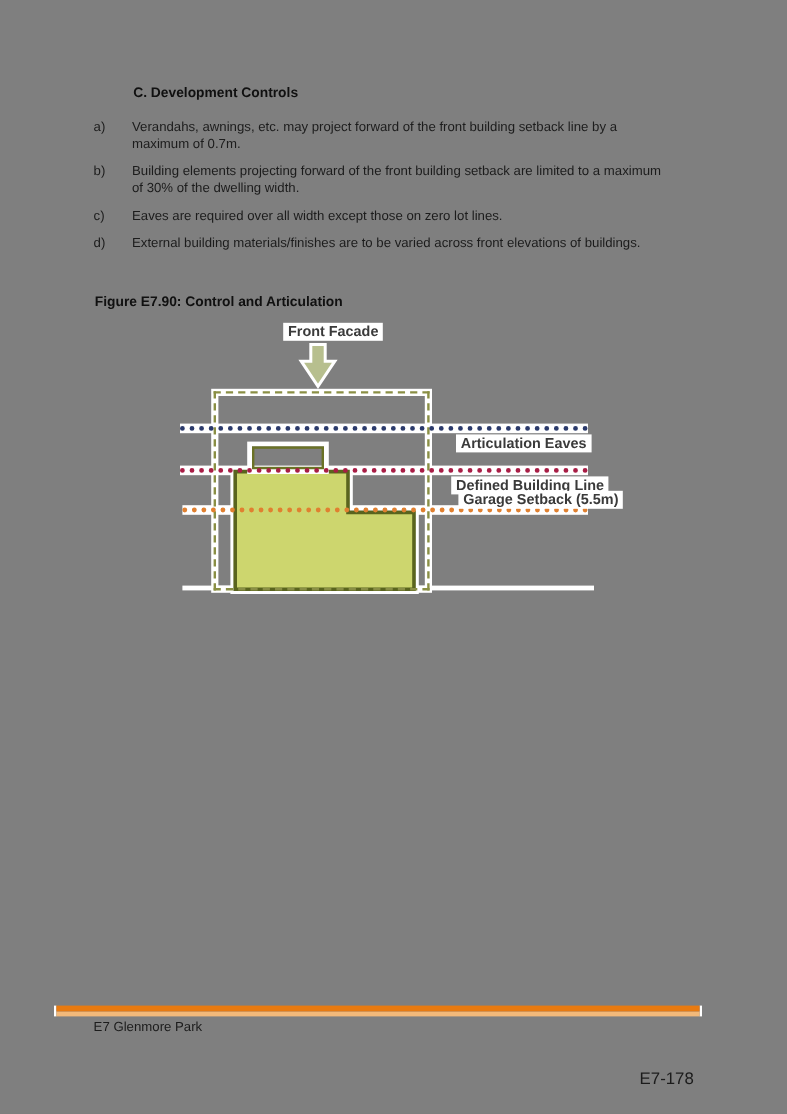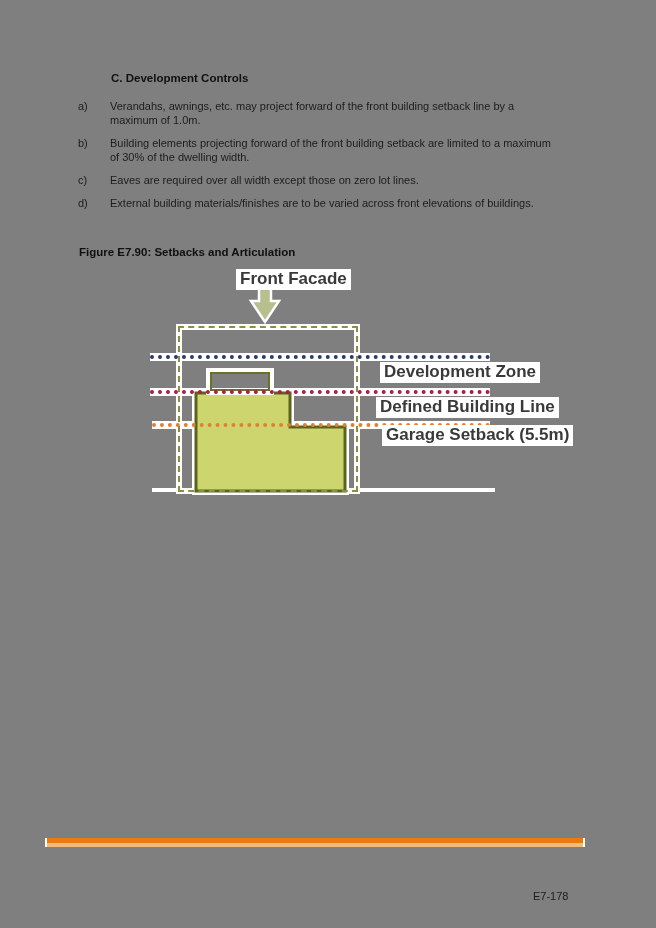--- a/index.html
+++ b/index.html
@@ -29,21 +29,21 @@
   .control-text{width:452px;}
   .figure-title{
     left:79px;top:246px;
     font-size:11.5px;font-weight:bold;color:#101010;
   }
 
   
   .diagram{left:140px;top:265px;width:380px;height:235px;}
   .chip{
     position:absolute;background:#ffffff;color:#3a3a3a;
-    font-size:17px;font-weight:600;line-height:1.1;
+    font-size:12px;font-weight:600;line-height:1.1;
     padding:1px 4px;white-space:nowrap;z-index:6;
   }
   .chip-front-facade{left:96px;top:4px;}
   .arrow-svg{position:absolute;left:103px;top:20px;z-index:4;}
 
   .strip{position:absolute;background:#ffffff;height:8px;z-index:1;}
   .strip-blue{left:10px;top:88px;width:340px;}
   .strip-red{left:10px;top:123px;width:340px;}
   .strip-orange{left:12px;top:156px;width:338px;}
   .street-line{position:absolute;left:12px;top:223px;width:343px;height:4px;background:#ffffff;z-index:1;}
@@ -68,62 +68,62 @@
     border:2px solid #6b7226;
   }
 
   .dots{position:absolute;height:0;z-index:5;}
   .dots-blue{left:10px;top:90px;width:340px;border-top:4px dotted #2b3a6b;}
   .dots-red{left:10px;top:125px;width:340px;border-top:4px dotted #a81d45;}
   .dots-orange{left:12px;top:158px;width:338px;border-top:4px dotted #e08030;}
 
   .chip-articulation{left:240px;top:97px;}
   .chip-defined{left:236px;top:132px;}
-  .chip-garage{left:242px;top:160px;}
+  .chip-garage{left:242px;top:144px;}
 
   
   .footer-bar{
     left:45px;top:838px;width:536px;height:9px;
     border-left:2px solid #ffffff;border-right:2px solid #ffffff;
     box-sizing:content-box;z-index:1;
   }
   .footer-bar-top{height:5px;background:#e87a10;}
   .footer-bar-bottom{height:4px;background:#f2b97a;}
   .footer-text{
     left:78px;top:849px;font-size:11px;line-height:15px;color:#1c1c1c;
   }
   .page-number{
-    left:533px;top:890px;font-size:11px;color:#1c1c1c;
+    left:533px;top:890px;font-size:14px;color:#1c1c1c;
   }
 </style>
 </head>
 <body>
 
 <div class="abs heading">C. Development Controls</div>
 
 <div class="abs controls-list">
   <div class="control-item">
     <span class="control-marker">a)</span>
-    <span class="control-text">Verandahs, awnings, etc. may project forward of the front building setback line by a maximum of 1.0m.</span>
+    <span class="control-text">Verandahs, awnings, etc. may project forward of the front building setback line by a maximum of 0.7m.</span>
   </div>
   <div class="control-item">
     <span class="control-marker">b)</span>
     <span class="control-text">Building elements projecting forward of the front building setback are limited to a maximum of 30% of the dwelling width.</span>
   </div>
   <div class="control-item">
     <span class="control-marker">c)</span>
     <span class="control-text">Eaves are required over all width except those on zero lot lines.</span>
   </div>
   <div class="control-item">
     <span class="control-marker">d)</span>
     <span class="control-text">External building materials/finishes are to be varied across front elevations of buildings.</span>
   </div>
 </div>
 
-<div class="abs figure-title">Figure E7.90: Setbacks and Articulation</div>
+<div class="abs figure-title">Figure E7.90: Control and Articulation</div>
 
 <div class="abs diagram">
 
   <div class="chip chip-front-facade">Front Facade</div>
   <svg class="arrow-svg" width="44" height="40" viewBox="0 0 44 40">
     <polygon points="16,2 28,2 28,16 36,16 22,37 8,16 16,16" fill="#b7bf8e" stroke="#ffffff" stroke-width="2.5"></polygon>
   </svg>
 
   <div class="strip strip-blue"></div>
   <div class="strip strip-red"></div>
@@ -140,24 +140,25 @@
   </svg>
 
   <div class="porch-outer">
     <div class="porch-inner"></div>
   </div>
 
   <div class="dots dots-blue"></div>
   <div class="dots dots-red"></div>
   <div class="dots dots-orange"></div>
 
-  <div class="chip chip-articulation">Development Zone</div>
+  <div class="chip chip-articulation">Articulation Eaves</div>
   <div class="chip chip-defined">Defined Building Line</div>
   <div class="chip chip-garage">Garage Setback (5.5m)</div>
 </div>
 
 <div class="abs footer-bar">
   <div class="footer-bar-top"></div>
   <div class="footer-bar-bottom"></div>
 </div>
 <div class="abs footer-text">
+  <div>E7 Glenmore Park</div>
 </div>
 <div class="abs page-number">E7-178</div>
 
 </body></html>

